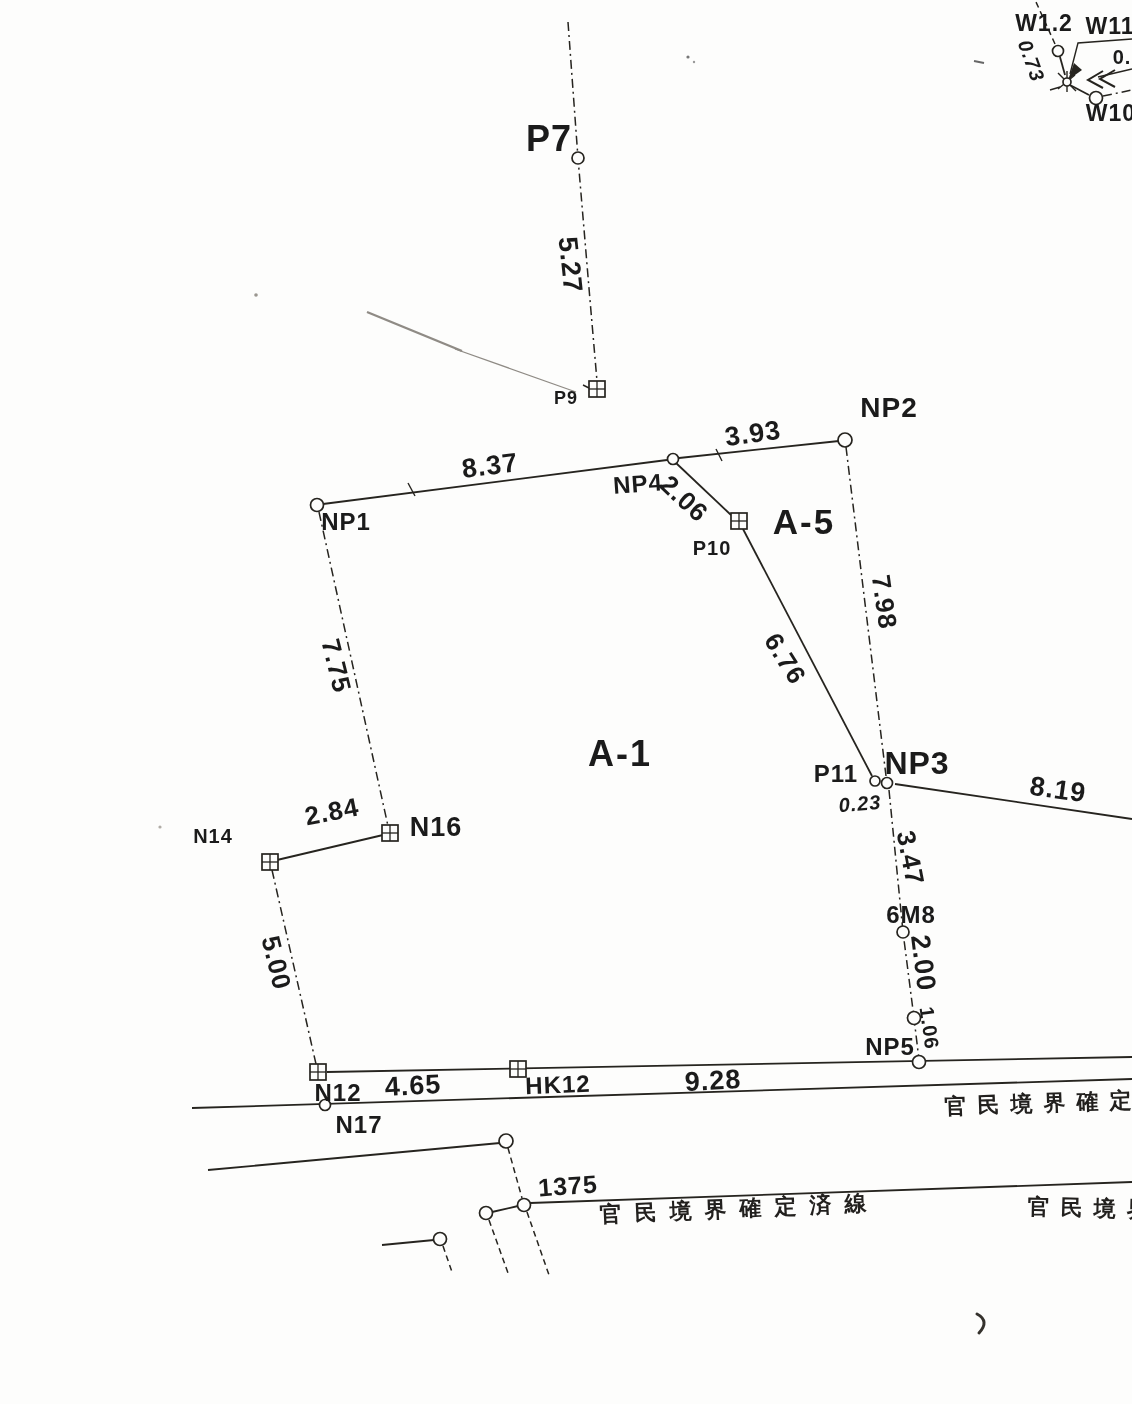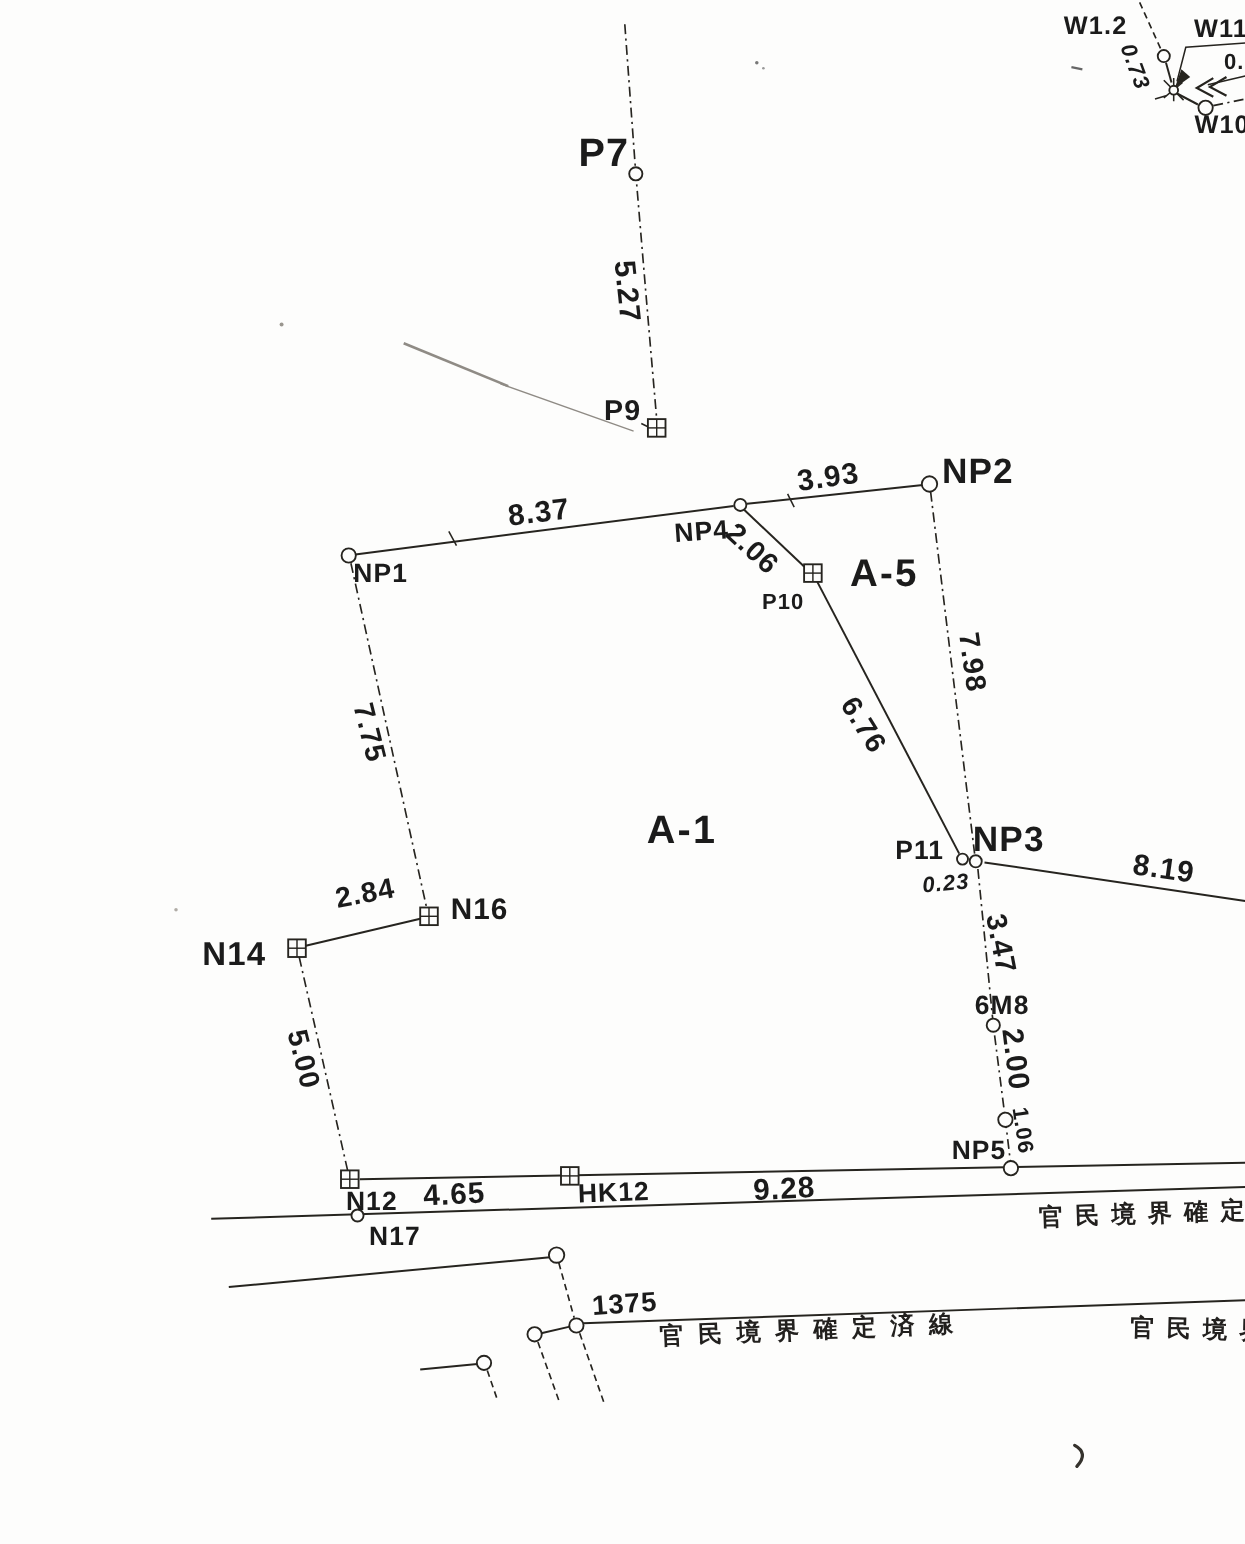--- a/index.html
+++ b/index.html
@@ -159,47 +159,47 @@
     <g>
       <circle cx="688" cy="57" r="1.6" fill="#777"></circle>
       <circle cx="694" cy="62" r="1.2" fill="#999"></circle>
       <circle cx="256" cy="295" r="1.8" fill="#9a968f"></circle>
       <circle cx="160" cy="827" r="1.6" fill="#b0aca6"></circle>
       <line x1="974" y1="61" x2="984" y2="63" stroke="#666" stroke-width="2"></line>
       <path d="M 977 1314 q 13 7 2 19" stroke="#35322d" stroke-width="3" fill="none" stroke-linecap="round"></path>
     </g>
   </svg>
 
-  <div class="lbl" style="left:996px;top:23px;font-size:23px">W1.2</div>
+  <div class="lbl" style="left:1044px;top:23px;font-size:23px">W1.2</div>
   <div class="lbl" style="left:1110px;top:26px;font-size:23px">W11</div>
   <div class="lbl it" style="left:1031px;top:61px;font-size:20px;--r:70deg">0.73</div>
   <div class="lbl" style="left:1122px;top:57px;font-size:20px">0.</div>
   <div class="lbl" style="left:1111px;top:113px;font-size:23px">W10</div>
 
   <div class="lbl" style="left:549px;top:139px;font-size:36px">P7</div>
   <div class="lbl" style="left:570px;top:265px;font-size:27px;--r:84deg">5.27</div>
-  <div class="lbl" style="left:566px;top:373px;font-size:26px">P9</div>
+  <div class="lbl" style="left:566px;top:398px;font-size:18px">P9</div>
 
   <div class="lbl" style="left:490px;top:466px;font-size:27px;--r:-7deg">8.37</div>
   <div class="lbl" style="left:346px;top:522px;font-size:24px">NP1</div>
   <div class="lbl" style="left:638px;top:484px;font-size:24px;--r:-4deg">NP4</div>
   <div class="lbl" style="left:684px;top:499px;font-size:26px;--r:43deg">2.06</div>
   <div class="lbl" style="left:753px;top:434px;font-size:27px;--r:-8deg">3.93</div>
-  <div class="lbl" style="left:889px;top:429px;font-size:32px">NP2</div>
+  <div class="lbl" style="left:889px;top:408px;font-size:28px">NP2</div>
   <div class="lbl" style="left:804px;top:522px;font-size:35px;letter-spacing:2px">A-5</div>
   <div class="lbl" style="left:712px;top:548px;font-size:20px">P10</div>
   <div class="lbl" style="left:884px;top:602px;font-size:26px;--r:82deg">7.98</div>
   <div class="lbl" style="left:785px;top:659px;font-size:26px;--r:58deg">6.76</div>
 
   <div class="lbl" style="left:620px;top:754px;font-size:36px;letter-spacing:2px">A-1</div>
 
   <div class="lbl" style="left:336px;top:666px;font-size:26px;--r:76deg">7.75</div>
   <div class="lbl" style="left:332px;top:812px;font-size:26px;--r:-11deg">2.84</div>
   <div class="lbl" style="left:436px;top:827px;font-size:27px">N16</div>
-  <div class="lbl" style="left:213px;top:868px;font-size:30px">N14</div>
+  <div class="lbl" style="left:213px;top:836px;font-size:20px">N14</div>
   <div class="lbl" style="left:276px;top:963px;font-size:26px;--r:76deg">5.00</div>
 
   <div class="lbl" style="left:836px;top:774px;font-size:24px">P11</div>
   <div class="lbl" style="left:917px;top:763px;font-size:32px">NP3</div>
   <div class="lbl it" style="left:860px;top:804px;font-size:20px;--r:-5deg">0.23</div>
   <div class="lbl" style="left:1058px;top:790px;font-size:27px;--r:8deg">8.19</div>
   <div class="lbl" style="left:910px;top:858px;font-size:26px;--r:79deg">3.47</div>
   <div class="lbl" style="left:911px;top:915px;font-size:24px">6M8</div>
   <div class="lbl" style="left:923px;top:963px;font-size:27px;--r:83deg">2.00</div>
   <div class="lbl" style="left:929px;top:1028px;font-size:20px;--r:82deg">1.06</div>

